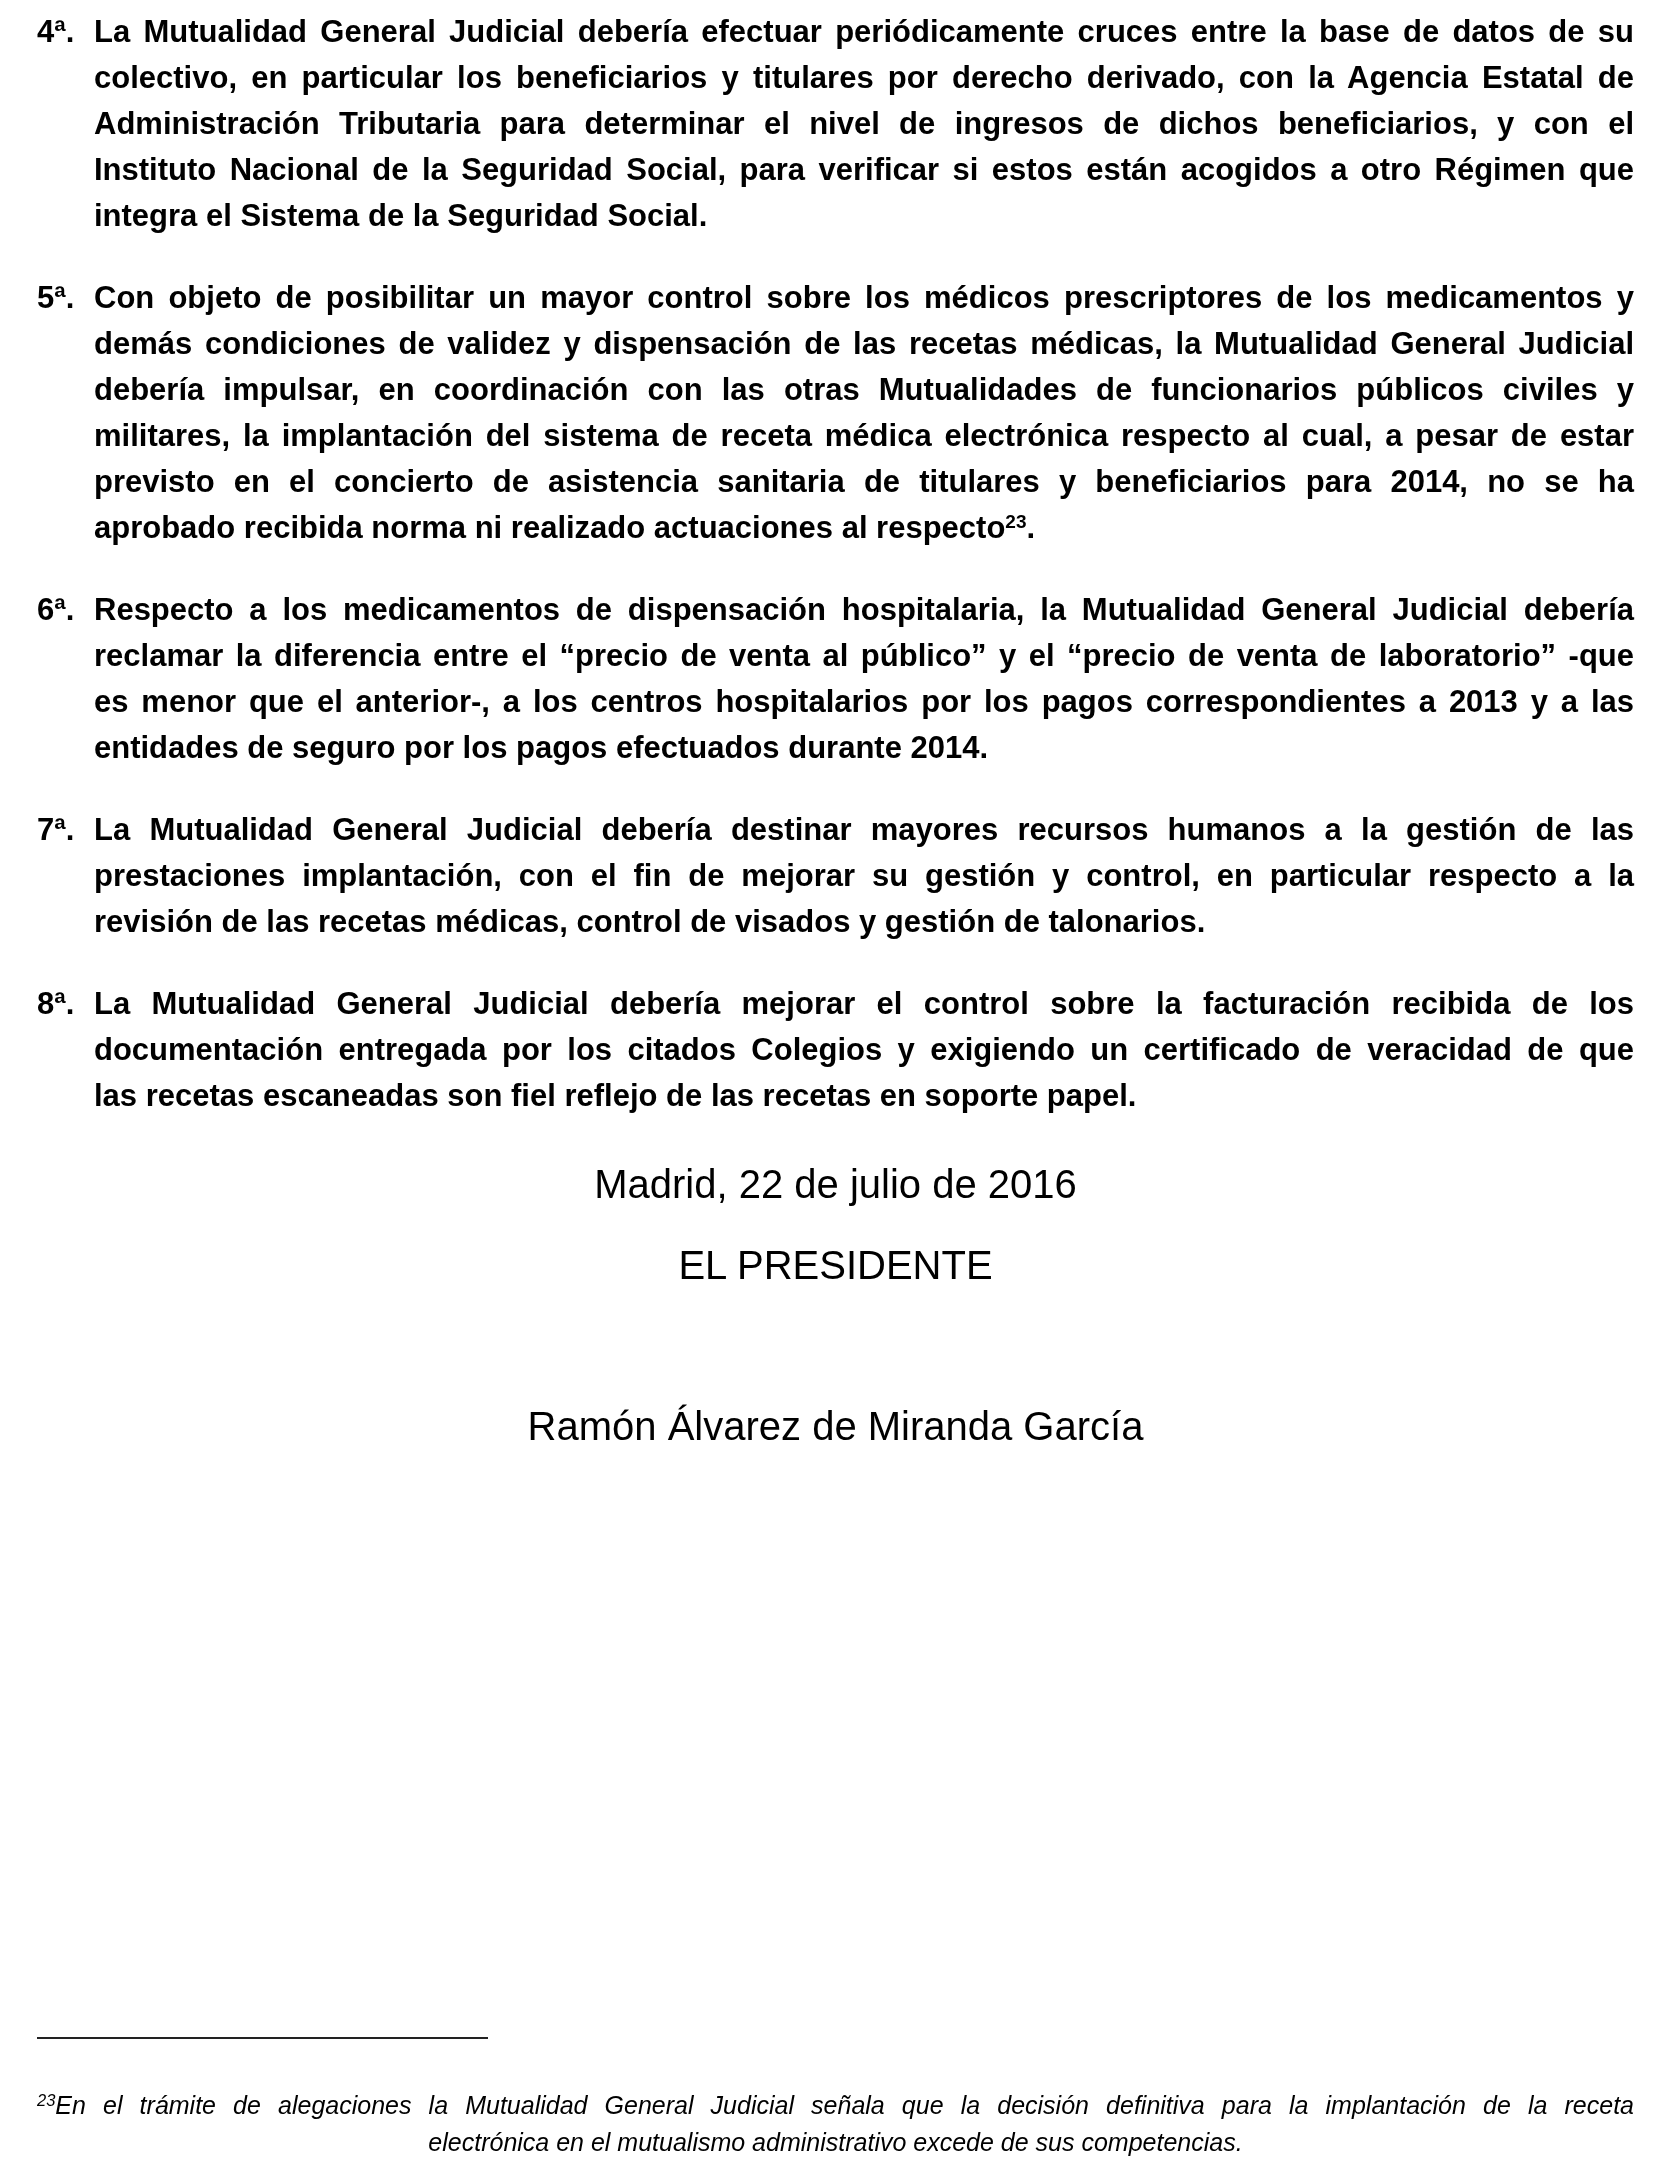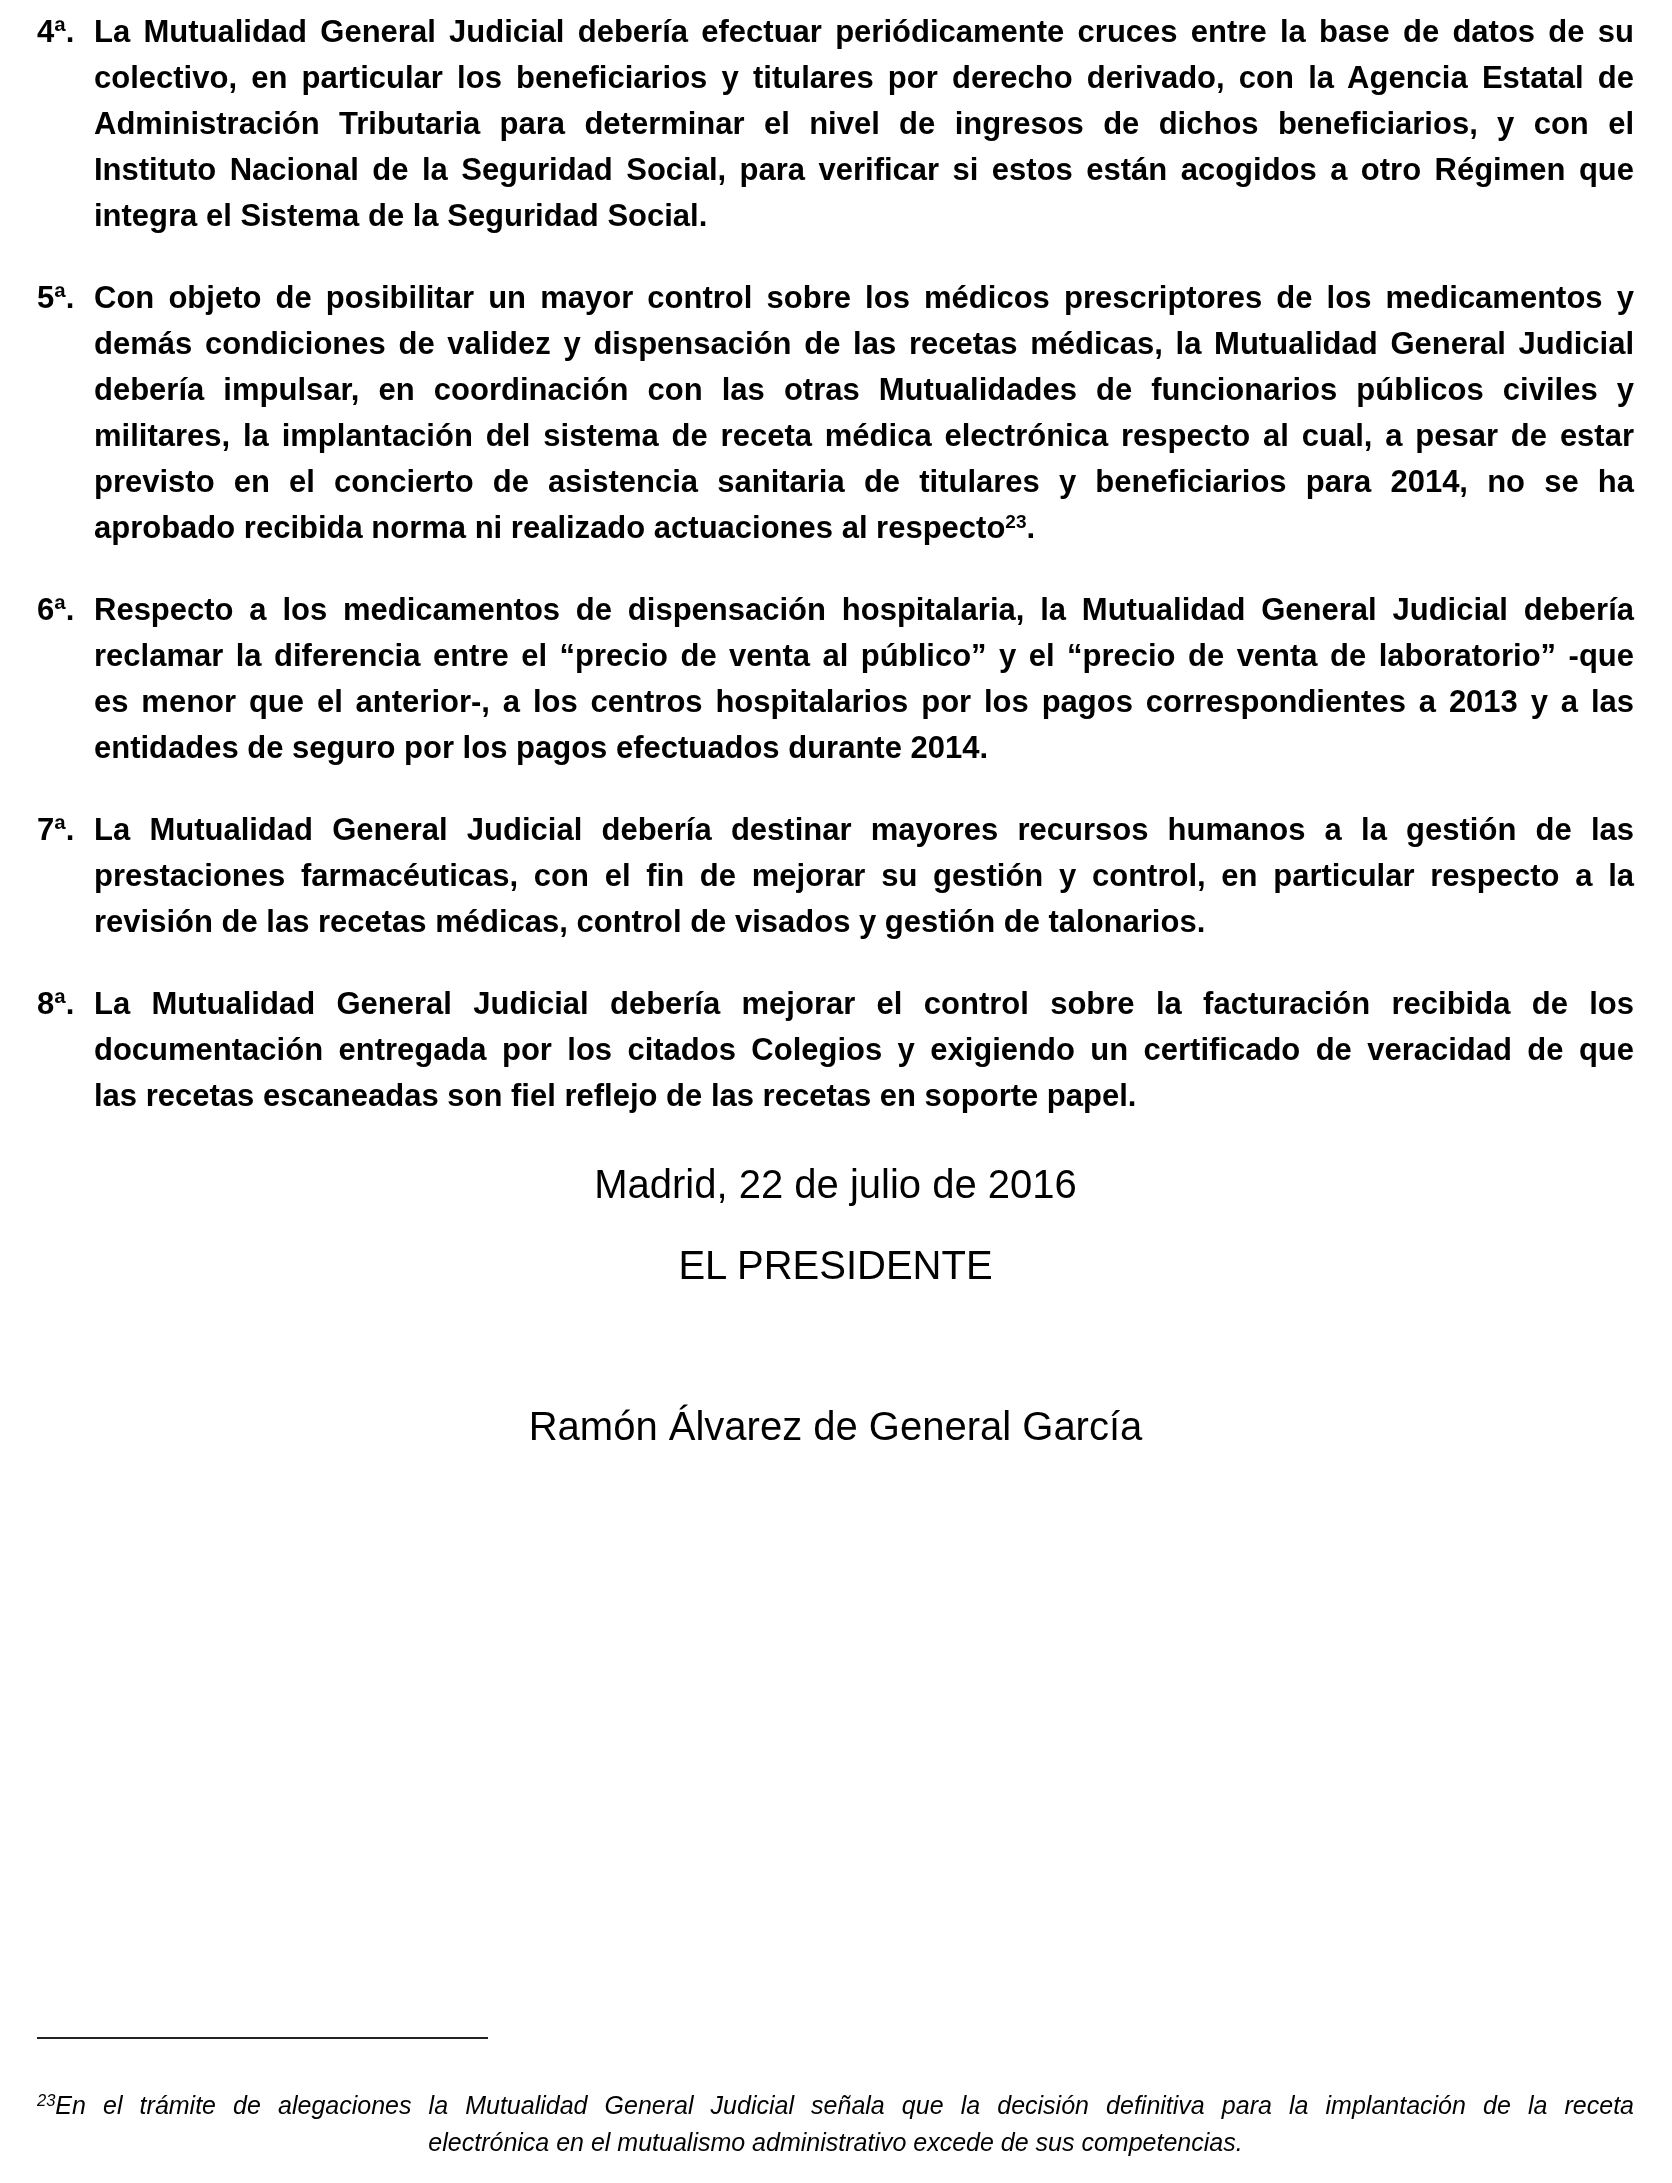--- a/index.html
+++ b/index.html
@@ -122,34 +122,34 @@
     <span class="pnum">6ª.</span>
     <div class="line">Respecto a los medicamentos de dispensación hospitalaria, la Mutualidad General Judicial debería</div>
     <div class="line">reclamar la diferencia entre el “precio de venta al público” y el “precio de venta de laboratorio” -que</div>
     <div class="line">es menor que el anterior-, a los centros hospitalarios por los pagos correspondientes a 2013 y a las</div>
     <div class="line last">entidades de seguro por los pagos efectuados durante 2014.</div>
   </div>
 
   <div class="para">
     <span class="pnum">7ª.</span>
     <div class="line">La Mutualidad General Judicial debería destinar mayores recursos humanos a la gestión de las</div>
-    <div class="line">prestaciones farmacéuticas, con el fin de mejorar su gestión y control, en particular respecto a la</div>
+    <div class="line">prestaciones implantación, con el fin de mejorar su gestión y control, en particular respecto a la</div>
     <div class="line last">revisión de las recetas médicas, control de visados y gestión de talonarios.</div>
   </div>
 
   <div class="para">
     <span class="pnum">8ª.</span>
     <div class="line">La Mutualidad General Judicial debería mejorar el control sobre la facturación recibida de los</div>
     <div class="line">documentación entregada por los citados Colegios y exigiendo un certificado de veracidad de que</div>
     <div class="line last">las recetas escaneadas son fiel reflejo de las recetas en soporte papel.</div>
   </div>
 
   <div class="sig sig-date">Madrid, 22 de julio de 2016</div>
   <div class="sig sig-role">EL PRESIDENTE</div>
-  <div class="sig sig-name">Ramón Álvarez de General García</div>
+  <div class="sig sig-name">Ramón Álvarez de Miranda García</div>
 
   <div class="footer">
     <div class="fn-rule"></div>
     <div class="fn-lines">
       <div class="fn-line first">
         <sup class="fnmark">23</sup><span>En el trámite de alegaciones la Mutualidad General Judicial señala que la decisión definitiva para la implantación de la receta</span>
       </div>
       <div class="fn-line last">electrónica en el mutualismo administrativo excede de sus competencias.</div>
     </div>
   </div>

